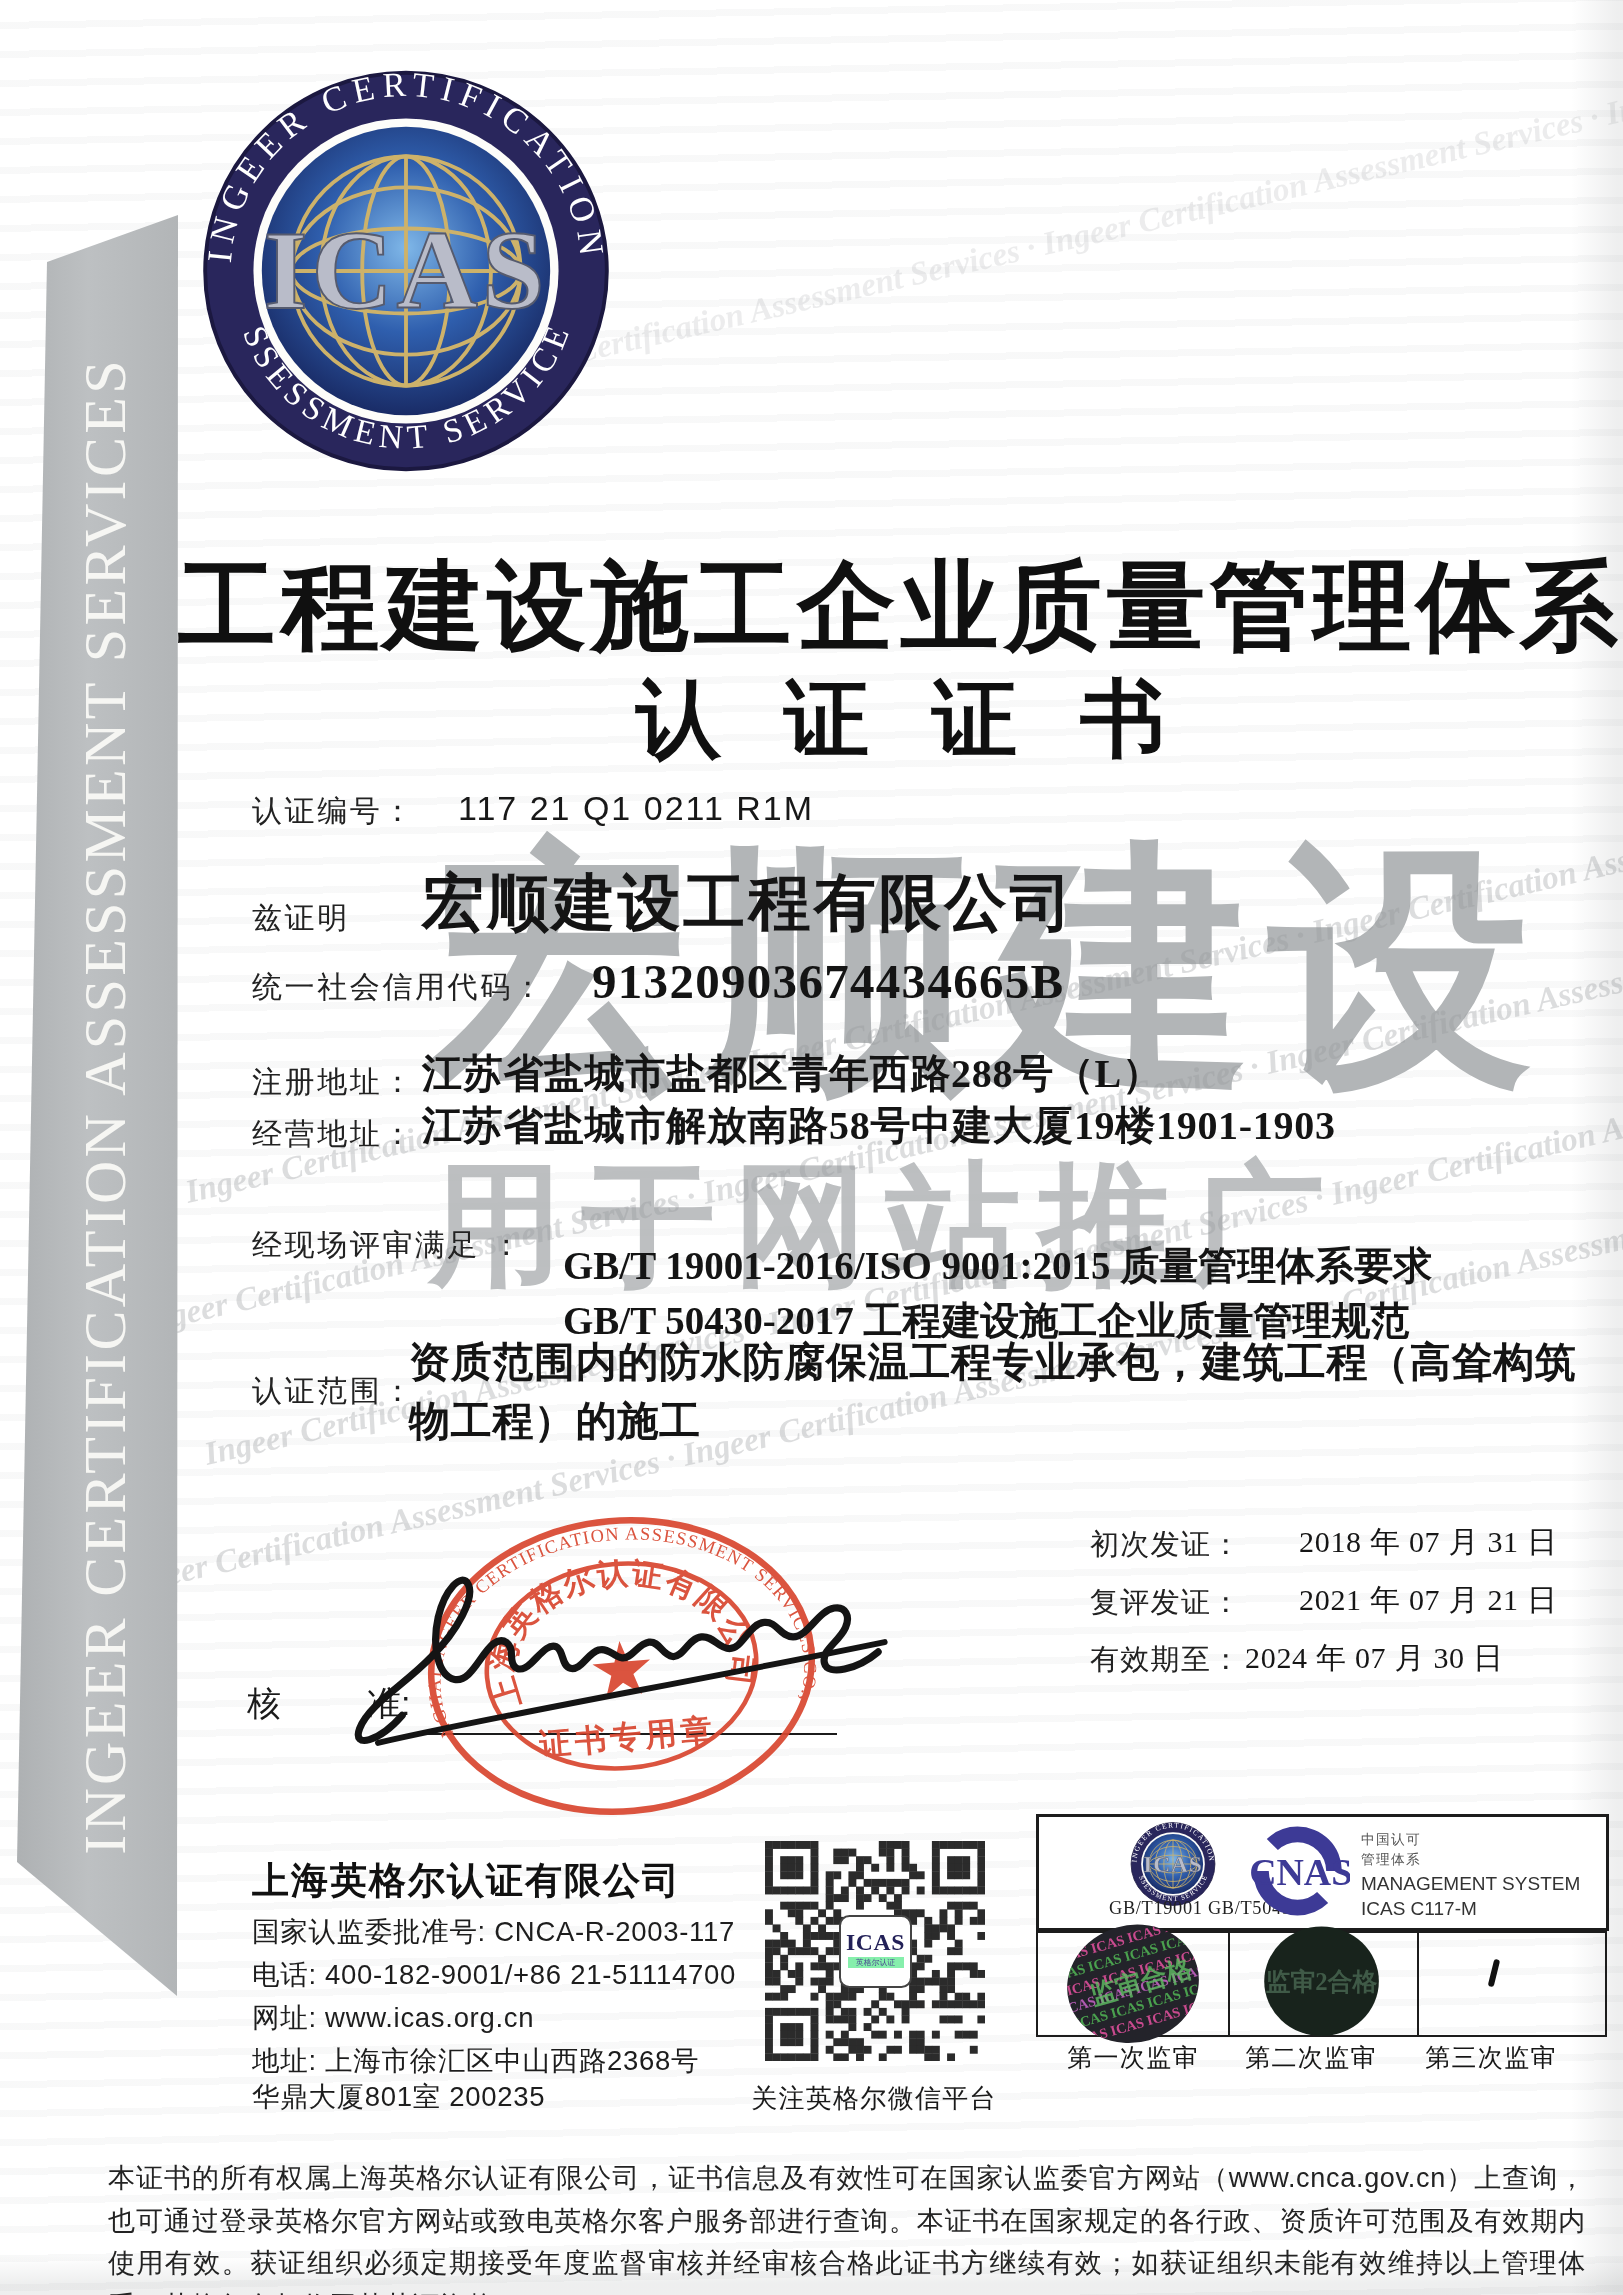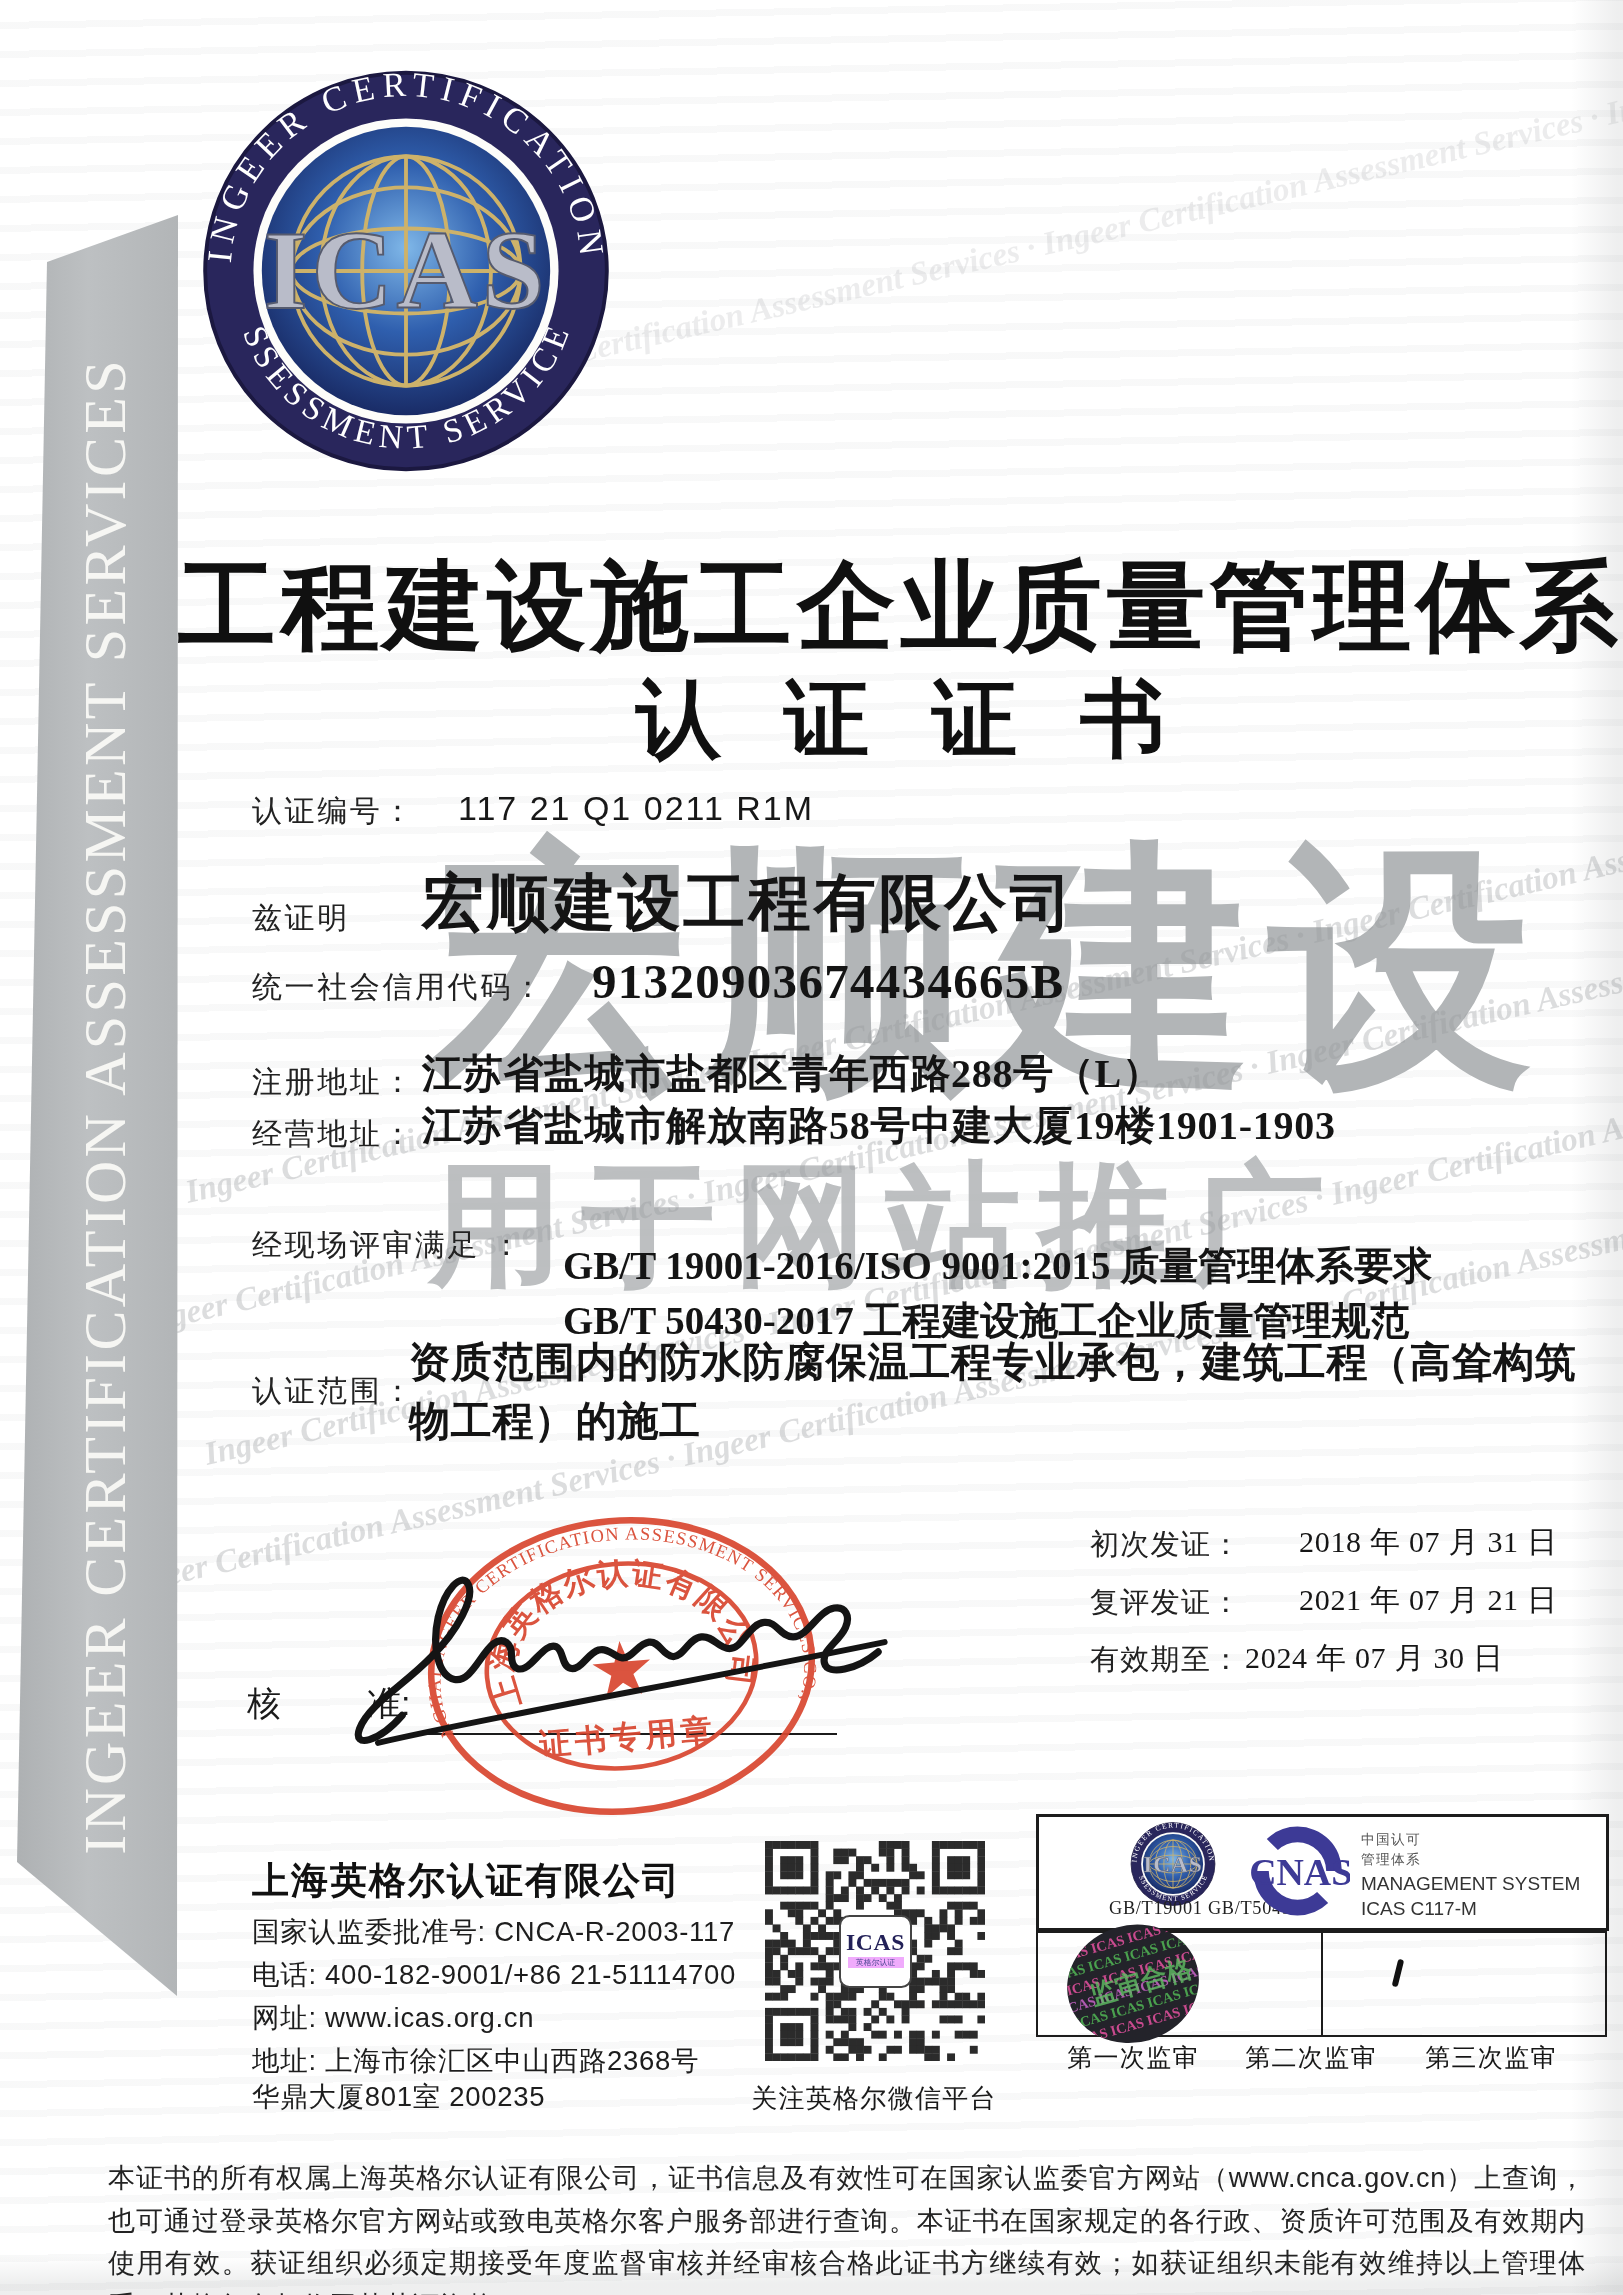--- a/index.html
+++ b/index.html
@@ -51,21 +51,21 @@
   .surv-lab{top:2041px;width:164px;text-align:center;font-size:25px;letter-spacing:1.3px;color:#161616;z-index:4;}
   #footer{left:108px;top:2157px;width:1478px;font-size:27px;line-height:1.58;text-align:justify;
           color:#232323;z-index:4;letter-spacing:0.7px;}
   .gbt{font-family:"Liberation Serif",serif;font-size:18.3px;color:#222;letter-spacing:0.7px;}
   .cnas-small{font-size:13.7px;color:#555;line-height:17.7px;letter-spacing:1.3px;}
   .cnas-big{font-size:19px;color:#333;line-height:25px;letter-spacing:0px;}
   #qr-center{left:839px;top:1915px;width:69px;height:69px;background:#fff;border:2px solid #444;
              border-radius:10.5px;z-index:5;text-align:center;}
   #qr-center .icas{font-family:"Liberation Serif",serif;font-weight:bold;font-size:23.6px;color:#232158;
              margin-top:11.8px;letter-spacing:0.7px;}
-  #qr-center .sub{font-size:7.9px;color:#4a4690;background:#f0abfc;margin:1.3px 6.5px 0 6.5px;}
+  #qr-center .sub{font-size:7.9px;color:#4a4690;background:#86efac;margin:1.3px 6.5px 0 6.5px;}
   svg text{font-family:"Liberation Serif",serif;}
 </style>
 </head>
 <body>
 
 <div id="page">
   <div id="texture"></div>
 
   <div id="ribbon"></div>
   <div id="ribbon-text">INGEER CERTIFICATION ASSESSMENT SERVICES</div>
@@ -622,20 +622,26 @@
             <text x="44" y="68" fill="#c84a8e">ICAS ICAS ICAS ICAS ICAS</text>
             <text x="30" y="94" fill="#b05ab0">ICAS ICAS ICAS ICAS ICAS</text>
             <text x="42" y="120" fill="#4aa04e">ICAS ICAS ICAS ICAS ICAS</text>
             <text x="34" y="146" fill="#c84a8e">ICAS ICAS ICAS ICAS ICAS</text>
             <text x="78" y="92" fill="#5fbf63" font-size="40" opacity="0.8">监审合格</text>
           </g>
         </g>
       </svg>
     </div>
     <div class="stamp-cell">
+      <svg width="187" height="99" viewBox="0 0 286 152" style="overflow:visible">
+        <ellipse cx="140" cy="74" rx="88" ry="84" fill="#18231c"></ellipse>
+        <text x="140" y="88" text-anchor="middle" font-size="38" font-weight="bold" fill="#44604c" opacity="0.9" font-family="Liberation Sans, sans-serif">监审2合格</text>
+      </svg>
+    </div>
+    <div class="stamp-cell">
       <div style="position:absolute;left:72px;top:26px;width:5.9px;height:27.5px;background:#111;border-radius:3.3px;transform:rotate(14deg);"></div>
     </div>
   </div>
   <div class="abs surv-lab" style="left:1051px;">第一次监审</div>
   <div class="abs surv-lab" style="left:1229px;">第二次监审</div>
   <div class="abs surv-lab" style="left:1409px;">第三次监审</div>
 
   <div class="abs" id="footer">本证书的所有权属上海英格尔认证有限公司，证书信息及有效性可在国家认监委官方网站（www.cnca.gov.cn）上查询，也可通过登录英格尔官方网站或致电英格尔客户服务部进行查询。本证书在国家规定的各行政、资质许可范围及有效期内使用有效。获证组织必须定期接受年度监督审核并经审核合格此证书方继续有效；如获证组织未能有效维持以上管理体系，英格尔有权收回其获证资格。</div>
 </div>
 

